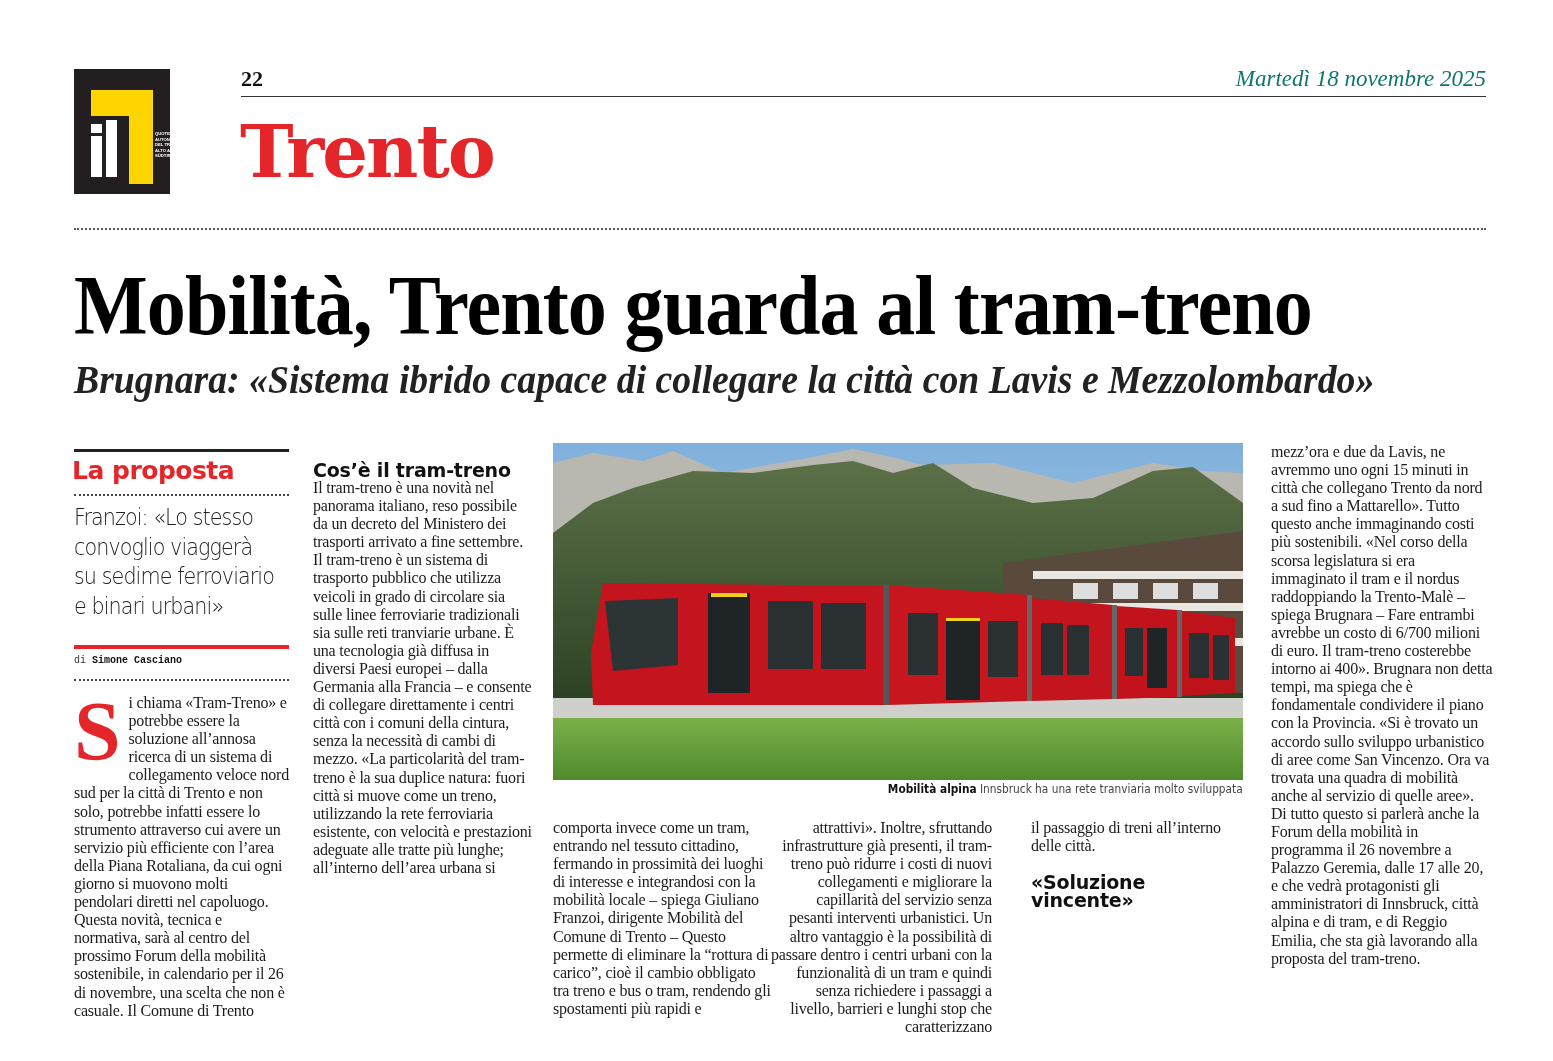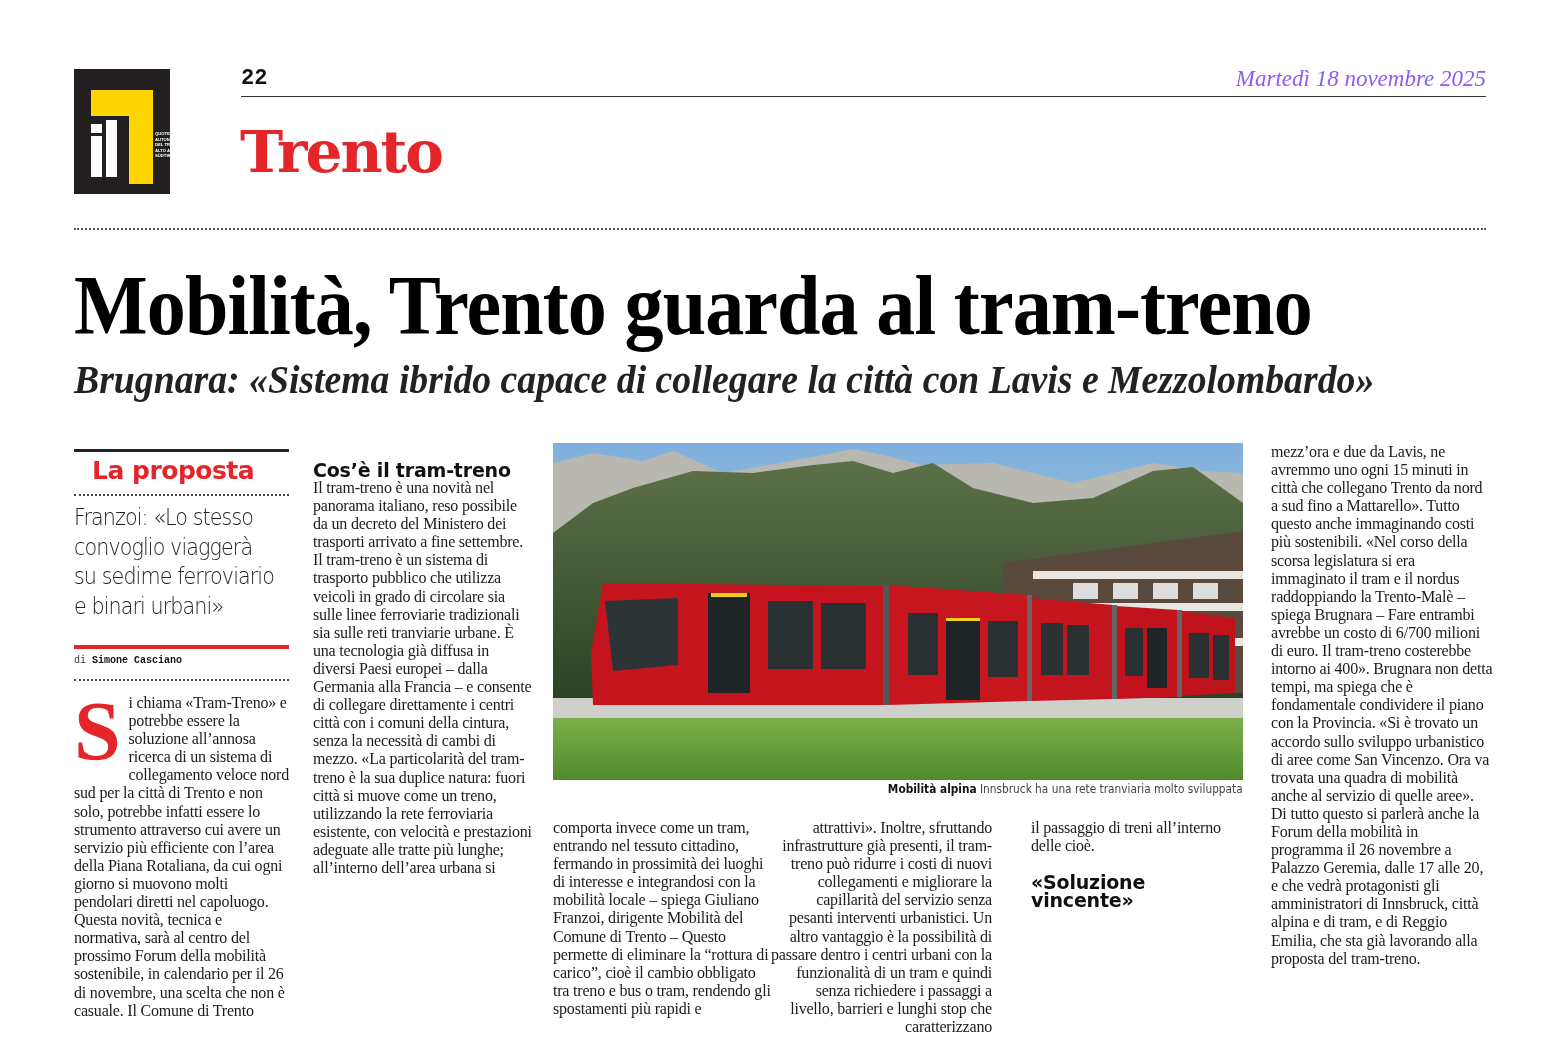--- a/index.html
+++ b/index.html
@@ -9,32 +9,32 @@
   
   .logo { position: absolute; left: 74px; top: 69px; width: 96px; height: 125px; background: #231f20; }
   .logo .t-bar { position: absolute; left: 17px; top: 21px; width: 90px; height: 26px; background: #ffd500; }
   .logo .t-stem { position: absolute; left: 55px; top: 21px; width: 24px; height: 94px; background: #ffd500; }
   .logo .t-bar { width: 62px; }
   .logo .i-dot { position: absolute; left: 17px; top: 55px; width: 11px; height: 9px; background: #fff; }
   .logo .i-stem { position: absolute; left: 17px; top: 67px; width: 11px; height: 41px; background: #fff; }
   .logo .l-stem { position: absolute; left: 32px; top: 51px; width: 11px; height: 57px; background: #fff; }
   .logo .tagline { position: absolute; left: 81px; top: 62px; width: 16px; font-family: "Liberation Sans", sans-serif; font-size: 4.2px; line-height: 5.6px; font-weight: bold; color: #fff; white-space: nowrap; }
 
-  .page-num { position: absolute; left: 241px; top: 66px; font-family: Liberation Mono, monospace; font-weight: bold; font-size: 22px; color: #111; }
-  .date { position: absolute; right: 67px; top: 66px; font-family: "Liberation Serif", serif; font-style: italic; font-size: 23px; color: #8b5cf6; }
+  .page-num { position: absolute; left: 241px; top: 66px; font-family: Liberation Serif, serif; font-weight: bold; font-size: 22px; color: #111; }
+  .date { position: absolute; right: 67px; top: 66px; font-family: "Liberation Serif", serif; font-style: italic; font-size: 23px; color: #0f766e; }
   .top-rule { position: absolute; left: 241px; right: 67px; top: 96px; height: 1px; background: #333; }
-  .section { position: absolute; left: 240px; top: 102px; font-family: "DejaVu Serif", serif; font-weight: bold; font-size: 58px; line-height: 100px; color: #e4262b; letter-spacing: -2px; }
+  .section { position: absolute; left: 240px; top: 102px; font-family: "DejaVu Serif", serif; font-weight: bold; font-size: 72px; line-height: 100px; color: #e4262b; letter-spacing: -2px; }
   .dotted-rule { position: absolute; left: 74px; right: 67px; top: 228px; border-top: 2px dotted #555; }
 
   .headline { position: absolute; left: 74px; top: 256px; font-family: "Liberation Serif", serif; font-weight: bold; font-size: 84px; line-height: 100px; color: #000; letter-spacing: -1px; white-space: nowrap; transform: scaleX(0.93); transform-origin: left top; }
   .subhead { position: absolute; left: 74px; top: 355px; font-family: "Liberation Serif", serif; font-style: italic; font-size: 41px; line-height: 48px; color: #222; white-space: nowrap; transform: scaleX(0.92); transform-origin: left top; }
 
   
   .box-top-rule { position: absolute; left: 74px; top: 449px; width: 215px; height: 3px; background: #222; }
-  .kicker { position: absolute; left: 92px; top: 456px; font-family: "DejaVu Sans", sans-serif; font-weight: bold; font-size: 25px; color: #e4262b; letter-spacing: -0.5px; }
+  .kicker { position: absolute; left: 72px; top: 456px; font-family: "DejaVu Sans", sans-serif; font-weight: bold; font-size: 25px; color: #e4262b; letter-spacing: -0.5px; }
   .kicker-rule { position: absolute; left: 74px; top: 494px; width: 215px; border-top: 2px dotted #444; }
   .box-quote { position: absolute; left: 74px; top: 503px; width: 220px; font-family: "DejaVu Sans", sans-serif; font-weight: 300; font-size: 22.5px; line-height: 29.5px; color: #222; letter-spacing: -1px; transform: scaleX(0.92); transform-origin: left top; }
   .byline-rule { position: absolute; left: 74px; top: 645px; width: 215px; height: 4px; background: #e4262b; }
   .byline { position: absolute; left: 74px; top: 655px; font-family: Liberation Mono, monospace; font-size: 10px; color: #333; text-align: right; }
   .byline b { color: #111; }
   .byline-dots { position: absolute; left: 74px; top: 679px; width: 215px; border-top: 2px dotted #444; }
 
   
   .col { position: absolute; font-family: "Liberation Serif", serif; font-size: 16px; line-height: 18.1px; color: #1a1a1a; letter-spacing: -0.2px; }
   .col p { margin: 0; }
@@ -176,19 +176,19 @@
 
 <div class="col col3">
   <p>comporta invece come un tram, entrando nel tessuto cittadino, fermando in prossimità dei luoghi di interesse e integrandosi con la mobilità locale – spiega Giuliano Franzoi, dirigente Mobilità del Comune di Trento – Questo permette di eliminare la “rottura di carico”, cioè il cambio obbligato tra treno e bus o tram, rendendo gli spostamenti più rapidi e</p>
 </div>
 
 <div class="col col4">
   <p>attrattivi». Inoltre, sfruttando infrastrutture già presenti, il tram-treno può ridurre i costi di nuovi collegamenti e migliorare la capillarità del servizio senza pesanti interventi urbanistici. Un altro vantaggio è la possibilità di passare dentro i centri urbani con la funzionalità di un tram e quindi senza richiedere i passaggi a livello, barrieri e lunghi stop che caratterizzano</p>
 </div>
 
 <div class="col col5">
-  <p>il passaggio di treni all’interno delle cioè.</p>
+  <p>il passaggio di treni all’interno delle città.</p>
   <div class="subhd">«Soluzione vincente»</div>
 </div>
 
 <div class="col col6">
   <p>mezz’ora e due da Lavis, ne avremmo uno ogni 15 minuti in città che collegano Trento da nord a sud fino a Mattarello». Tutto questo anche immaginando costi più sostenibili. «Nel corso della scorsa legislatura si era immaginato il tram e il nordus raddoppiando la Trento-Malè – spiega Brugnara – Fare entrambi avrebbe un costo di 6/700 milioni di euro. Il tram-treno costerebbe intorno ai 400». Brugnara non detta tempi, ma spiega che è fondamentale condividere il piano con la Provincia. «Si è trovato un accordo sullo sviluppo urbanistico di aree come San Vincenzo. Ora va trovata una quadra di mobilità anche al servizio di quelle aree». Di tutto questo si parlerà anche la Forum della mobilità in programma il 26 novembre a Palazzo Geremia, dalle 17 alle 20, e che vedrà protagonisti gli amministratori di Innsbruck, città alpina e di tram, e di Reggio Emilia, che sta già lavorando alla proposta del tram-treno.</p>
 </div>
 
 </body></html>

